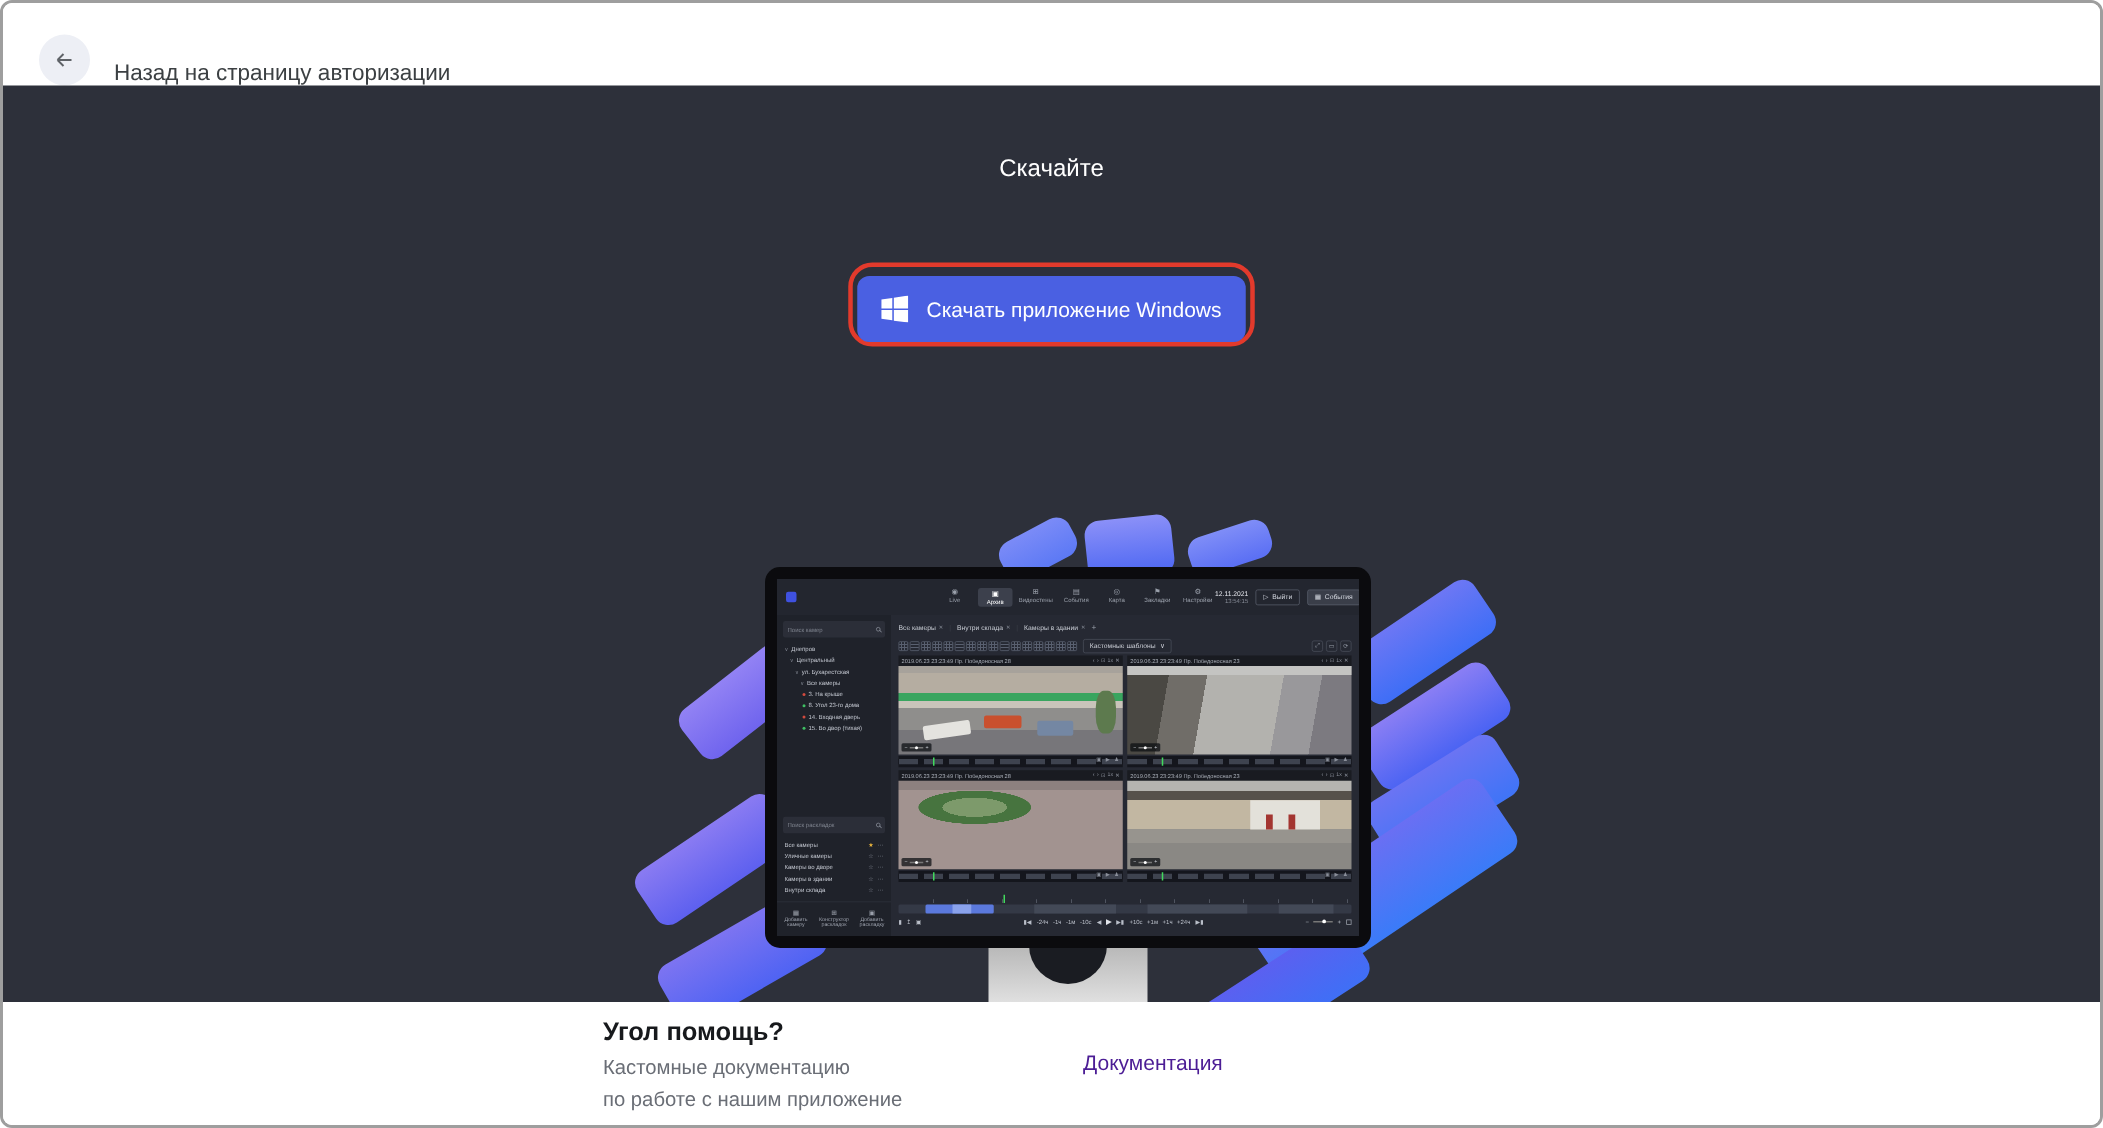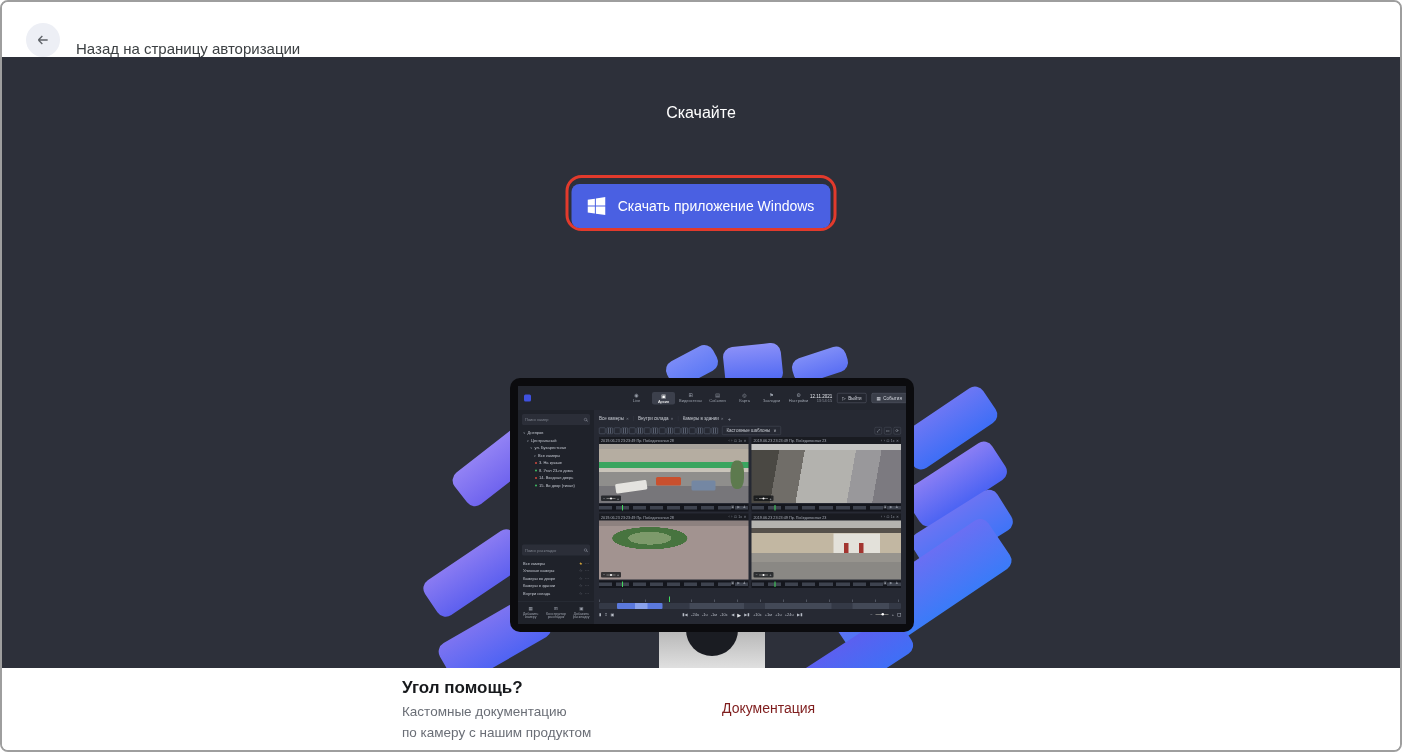--- a/index.html
+++ b/index.html
@@ -132,21 +132,21 @@
   .fsq { width:7px; height:7px; border:1px solid #9aa0ab; }
   .vslider { width:26px; height:2px; background:#777; position:relative; }
   .vslider::after { content:""; position:absolute; left:12px; top:-2px; width:5px; height:5px; border-radius:50%; background:#fff; }
   .c-spacer { flex:1; }
 
   
   .help { position:relative; height:84px; background:#fff; }
   .help-title { position:absolute; left:400px; top:10px; font-size:17px; font-weight:bold; color:#17191c; }
   .help-sub1 { position:absolute; left:400px; top:36px; font-size:13.5px; color:#6a6e76; }
   .help-sub2 { position:absolute; left:400px; top:57px; font-size:13.5px; color:#6a6e76; }
-  .doc-link { position:absolute; left:720px; top:32px; font-size:14px; color:#7f1d1d; text-decoration:none; cursor:pointer; }
+  .doc-link { position:absolute; left:720px; top:32px; font-size:14px; color:#4c1d95; text-decoration:none; cursor:pointer; }
 </style>
 </head>
 <body>
 
 <div class="frame">
 
   <div class="topbar">
     <div class="back-circle">
       <svg viewBox="0 0 24 24">
           <path d="M19 12 H5 M5 12 l6 -6 M5 12 l6 6"></path>
@@ -523,17 +523,17 @@
           </div>
 
         </div>
       </div>
     </div>
   </div>
 
   <div class="help">
     <div class="help-title">Угол помощь?</div>
     <div class="help-sub1">Кастомные документацию</div>
-    <div class="help-sub2">по камеру с нашим продуктом</div>
+    <div class="help-sub2">по работе с нашим приложение</div>
     <a class="doc-link">Документация</a>
   </div>
 
 </div>
 
 </body></html>

